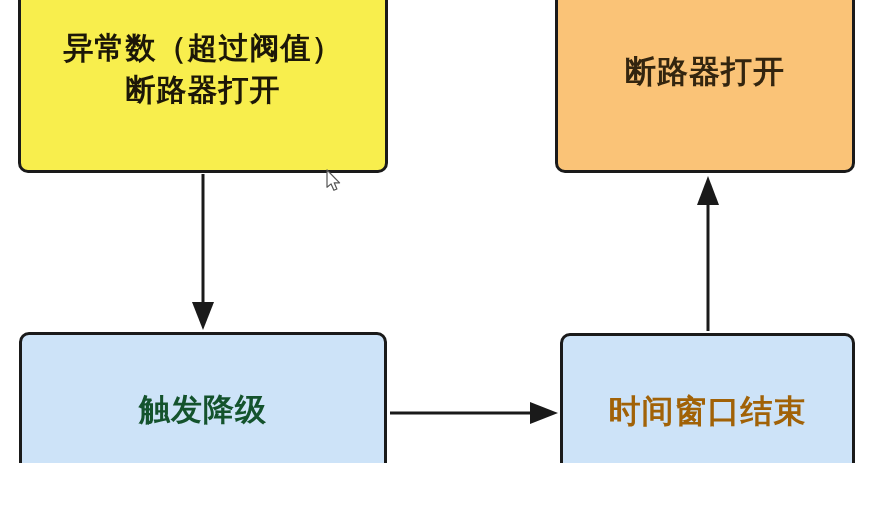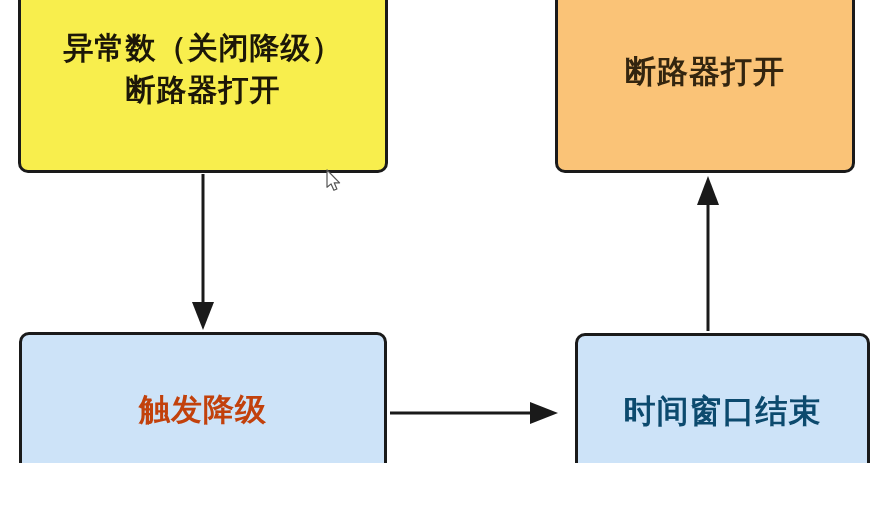--- a/index.html
+++ b/index.html
@@ -52,33 +52,33 @@
       <line x1="390" y1="413" x2="534" y2="413" stroke-width="3"></line>
       <polygon points="558,413 530,402 530,424" stroke="none"></polygon>
     </g>
     <g stroke="#1a1a1a" fill="#1a1a1a">
       <line x1="708" y1="331" x2="708" y2="202" stroke-width="3"></line>
       <polygon points="708,176 697,205 719,205" stroke="none"></polygon>
     </g>
   </svg>
 
   <div class="node" id="node-threshold" style="background: rgb(248, 238, 77); color: rgb(28, 23, 8);">
-    <span class="ln">异常数（关闭降级）</span>
+    <span class="ln">异常数（超过阀值）</span>
     <span class="ln">断路器打开</span>
   </div>
 
   <div class="node" id="node-close" style="background: rgb(250, 195, 119); color: rgb(51, 37, 15);">
     <span class="ln">断路器打开</span>
   </div>
 
-  <div class="node" id="node-trigger" style="background: rgb(205, 227, 248); color: #c2410c;">
+  <div class="node" id="node-trigger" style="background: rgb(205, 227, 248); color: #14532d;">
     <span class="ln">触发降级</span>
   </div>
 
-  <div class="node" id="node-window" style="background: rgb(205, 227, 248); color: #0c4a6e; margin-left: 15px;">
+  <div class="node" id="node-window" style="background: rgb(205, 227, 248); color: #a16207;">
     <span class="ln">时间窗口结束</span>
   </div>
 
   <svg id="cursor" viewBox="0 0 16 23" xmlns="http://www.w3.org/2000/svg">
     <path d="M 1 1 L 1 18.2 L 5.1 14.9 L 7.9 21.3 L 10.9 20 L 8.2 13.8 L 13.6 13.8 Z" fill="#ffffff" stroke="#555555" stroke-width="1.2" stroke-linejoin="round"></path>
   </svg>
 
 </div>
 
 </body></html>

